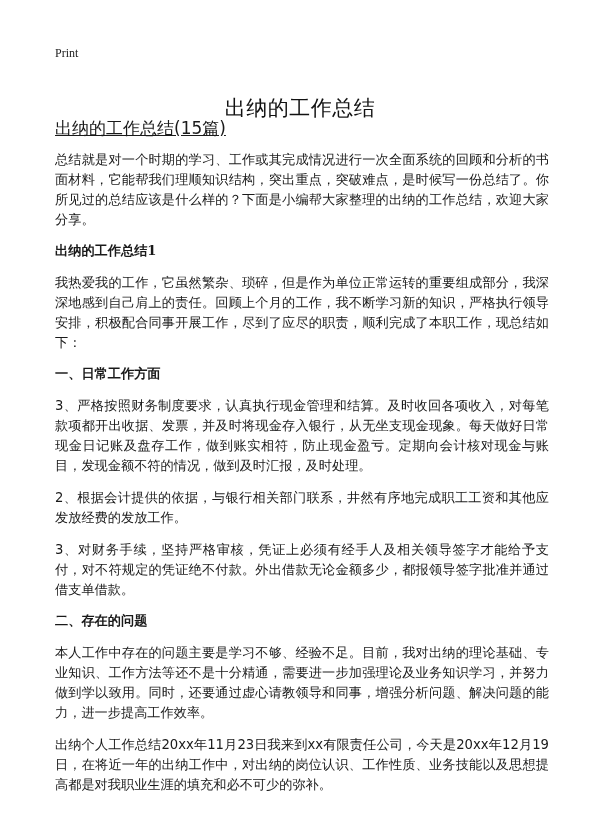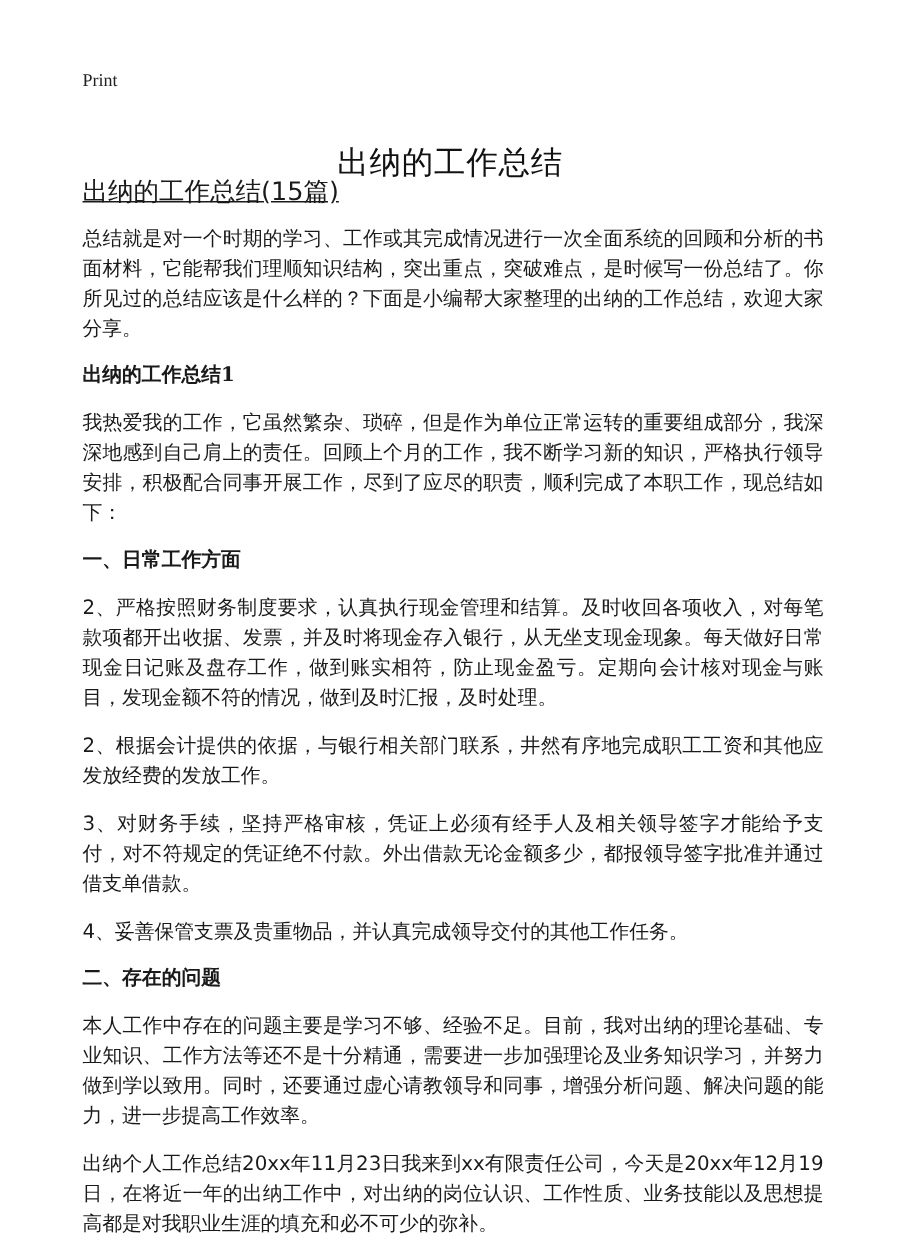--- a/index.html
+++ b/index.html
@@ -40,23 +40,22 @@
   <h1 class="doc-title">出纳的工作总结</h1>
 
   <div class="content">
     <div class="subtitle">出纳的工作总结(15篇)</div>
     <p class="para">总结就是对一个时期的学习、工作或其完成情况进行一次全面系统的回顾和分析的书面材料，它能帮我们理顺知识结构，突出重点，突破难点，是时候写一份总结了。你所见过的总结应该是什么样的？下面是小编帮大家整理的出纳的工作总结，欢迎大家分享。</p>
 
     <h3 class="section">出纳的工作总结1</h3>
     <p class="para">我热爱我的工作，它虽然繁杂、琐碎，但是作为单位正常运转的重要组成部分，我深深地感到自己肩上的责任。回顾上个月的工作，我不断学习新的知识，严格执行领导安排，积极配合同事开展工作，尽到了应尽的职责，顺利完成了本职工作，现总结如下：</p>
 
     <h3 class="section">一、日常工作方面</h3>
-    <p class="para">2、严格按照财务制度要求，认真执行现金管理和结算。及时收回各项收入，对每笔款项都开出收据、发票，并及时将现金存入银行，从无坐支现金现象。每天做好日常现金日记账及盘存工作，做到账实相符，防止现金盈亏。定期向会计核对现金与账目，发现金额不符的情况，做到及时汇报，及时处理。</p>
+    <p class="para">3、严格按照财务制度要求，认真执行现金管理和结算。及时收回各项收入，对每笔款项都开出收据、发票，并及时将现金存入银行，从无坐支现金现象。每天做好日常现金日记账及盘存工作，做到账实相符，防止现金盈亏。定期向会计核对现金与账目，发现金额不符的情况，做到及时汇报，及时处理。</p>
     <p class="para">2、根据会计提供的依据，与银行相关部门联系，井然有序地完成职工工资和其他应发放经费的发放工作。</p>
     <p class="para">3、对财务手续，坚持严格审核，凭证上必须有经手人及相关领导签字才能给予支付，对不符规定的凭证绝不付款。外出借款无论金额多少，都报领导签字批准并通过借支单借款。</p>
-    <p class="para">4、妥善保管支票及贵重物品，并认真完成领导交付的其他工作任务。</p>
 
     <h3 class="section">二、存在的问题</h3>
     <p class="para">本人工作中存在的问题主要是学习不够、经验不足。目前，我对出纳的理论基础、专业知识、工作方法等还不是十分精通，需要进一步加强理论及业务知识学习，并努力做到学以致用。同时，还要通过虚心请教领导和同事，增强分析问题、解决问题的能力，进一步提高工作效率。</p>
 
     <p class="para">出纳个人工作总结20xx年11月23日我来到xx有限责任公司，今天是20xx年12月19日，在将近一年的出纳工作中，对出纳的岗位认识、工作性质、业务技能以及思想提高都是对我职业生涯的填充和必不可少的弥补。</p>
   </div>
 </div>
 
 </body></html>

